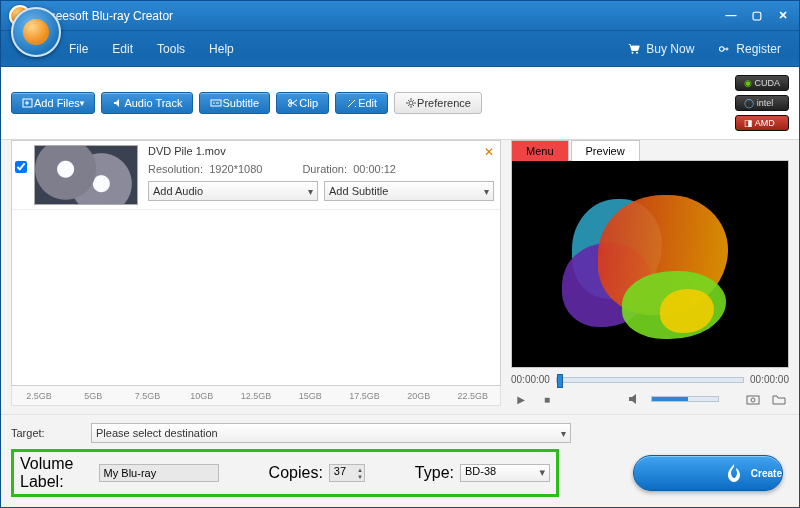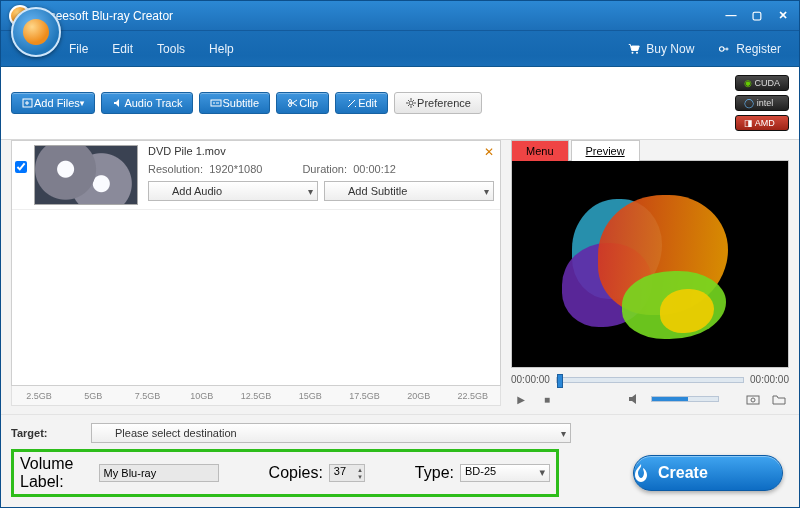--- a/index.html
+++ b/index.html
@@ -75,33 +75,33 @@
       background: radial-gradient(circle at 30% 40%, #fafbff 8px, #7e7e8d 9px 30px, transparent 31px),
                   radial-gradient(circle at 65% 65%, #fafbff 8px, #8a8a9a 9px 30px, transparent 31px),
                   #3a4252;
       border:1px solid #aaa;
   }
   .file-info { flex:1; padding:4px 6px; font-size:11px; color:#333; }
   .file-name { margin-bottom:6px; }
   .file-meta { color:#666; display:flex; gap:40px; margin-bottom:6px;}
   .file-selects { display:flex; gap:6px; }
   .sel { flex:1; display:flex; background:linear-gradient(#fff,#eee); border:1px solid #bbb; height:20px;
-        font-size:11px; align-items:center; padding:0 23px; position:relative;}
+        font-size:11px; align-items:center; padding:0 4px; position:relative;}
   .sel::after { content:"▾"; position:absolute; right:4px; color:#555; font-size:10px;}
   .file-close { position:absolute; right:4px; top:4px; width:14px; height:14px;
       color:#d47a00; font-size:12px; text-align:center; cursor:pointer;}
 
   .ruler { height:20px; display:flex; align-items:center; font-size:9px; color:#888;
         background:#f8f8f8; border:1px solid #e0e0e0; border-top:none;}
   .ruler span{ flex:1; text-align:center;}
 
   .preview-pane { width:278px; }
   .tabs { display:flex; gap:2px; margin-bottom:-1px;}
   .tab { font-size:11px; padding:4px 14px; background:#ef4444; border:1px solid #c8c8c8; border-bottom:none; cursor:pointer;}
-  .tab.active { background:#fff;text-decoration:underline; }
+  .tab.active { background:#fff; }
   .preview-box { width:278px; height:208px; background:#000; border:1px solid #c8c8c8; display:flex; align-items:center; justify-content:center; overflow:hidden;}
   .preview-art { width:180px; height:150px; position:relative; }
   .blob { position:absolute; border-radius:55% 50% 60% 45%; opacity:.9; }
   .blob.b1 { left:12px; top:10px; width:90px; height:100px; background:#2b9fbf;}
   .blob.b2 { left:38px; top:6px; width:130px; height:120px;
        background: linear-gradient(95deg,#d8371b,#f0a000);}
   .blob.b3 { left:2px; top:54px; width:90px; height:84px; background:#632aa8;}
   .blob.b4 { left:62px; top:82px; width:104px; height:68px; background:#75d820;}
   .blob.b5 { left:100px; top:100px; width:54px; height:44px; background:#f2cd00;}
 
@@ -110,39 +110,39 @@
   .seek .knob { position:absolute; left:0; top:-4px; width:6px; height:14px; background:#2b88d8; border:1px solid #1c5f9e;}
   .ctrl-row .btn { width:20px;height:16px; display:flex;align-items:center;justify-content:center; color:#6b6b6b; cursor:pointer;}
   .vol { width:68px; height:6px; background:#dfe8f0; border:1px solid #b9c6d6; position:relative;}
   .vol .fill{ position:absolute; left:0;top:0;bottom:0; width:55%; background:#2b88d8;}
 
   .bottom {
     position:absolute; left:0; right:0; bottom:0; padding:8px 10px 10px;
     background:#f3f3f3; border-top:1px solid #e3e3e3;
   }
   .row { display:flex; align-items:center; gap:8px; font-size:11px; color:#333; margin-bottom:6px;}
-  .row label{ width:72px;font-weight:bold;}
+  .row label{ width:72px;}
   .wide-sel { flex:1; }
   .highlight-box {
     display:flex; align-items:center; gap:25px;
     border:3px solid #2dbd1a; padding:3px 6px; width:548px;
   }
   .hb-field { display:flex; align-items:center; gap:6px; }
   .txt-input { width:120px; height:18px; border:1px solid #bbb; background:#e8e8e8; font-size:11px; padding:0 4px;}
   .spin { width:36px; height:18px; border:1px solid #bbb; background:#e8e8e8; font-size:11px; padding:0 14px 0 4px; position:relative;}
   .spin::after{content:"▴\A▾"; white-space:pre; line-height:7px; position:absolute; right:2px; top:1px; font-size:7px; color:#555;}
   .type-sel { width:90px; height:18px; border:1px solid #bbb; background:linear-gradient(#fff,#eee); font-size:11px; padding:0 16px 0 4px; position:relative;}
   .type-sel::after{content:"▾";position:absolute;right:4px;top:1px;color:#555;}
 
   .create-btn {
     position:absolute; right:16px; bottom:16px;
     width:150px; height:36px; border-radius:20px; cursor:pointer;
     background: linear-gradient(#3fa4f0, #0d6cc3);
     border:1px solid #0a5aa5; box-shadow: 0 2px 4px rgba(0,0,0,.3), inset 0 1px 0 rgba(255,255,255,.4);
-    color:#fff; font-size:16px; font-weight:bold; display:flex; align-items:center; justify-content:flex-start; gap:10px;
+    color:#fff; font-size:10px; font-weight:bold; display:flex; align-items:center; justify-content:flex-end; gap:10px;
   }
   .create-btn .flame{ width:14px;height:18px;}
 </style>
 </head>
 <body>
 
 <div class="window">
 
   <div class="big-logo">
       <div class="inner"></div>
@@ -337,21 +337,21 @@
           <input class="txt-input" value="My Blu-ray" style="">
         </div>
         <span style="flex:1"></span>
         <div class="hb-field">
           <label>Copies:</label>
           <div class="spin"><span>37</span></div>
         </div>
         <span style="flex:1"></span>
         <div class="hb-field">
           <label>Type:</label>
-          <div class="type-sel"><span>BD-25</span></div>
+          <div class="type-sel"><span>BD-38</span></div>
         </div>
       </div>
 
       <div class="create-btn">
         <svg class="flame" viewBox="0 0 14 18">
             <path d="M7 0c1 4-3 5-3 9 0 3 2 5 3 5s3-2 3-5c0-2-1-3-1-5 2 1 4 4 4 7 0 4-3 7-6 7s-6-3-6-7C1 6 5 3 7 0z" fill="#fff"></path>
           </svg>
         <span>Create</span>
       </div>
     </div>

